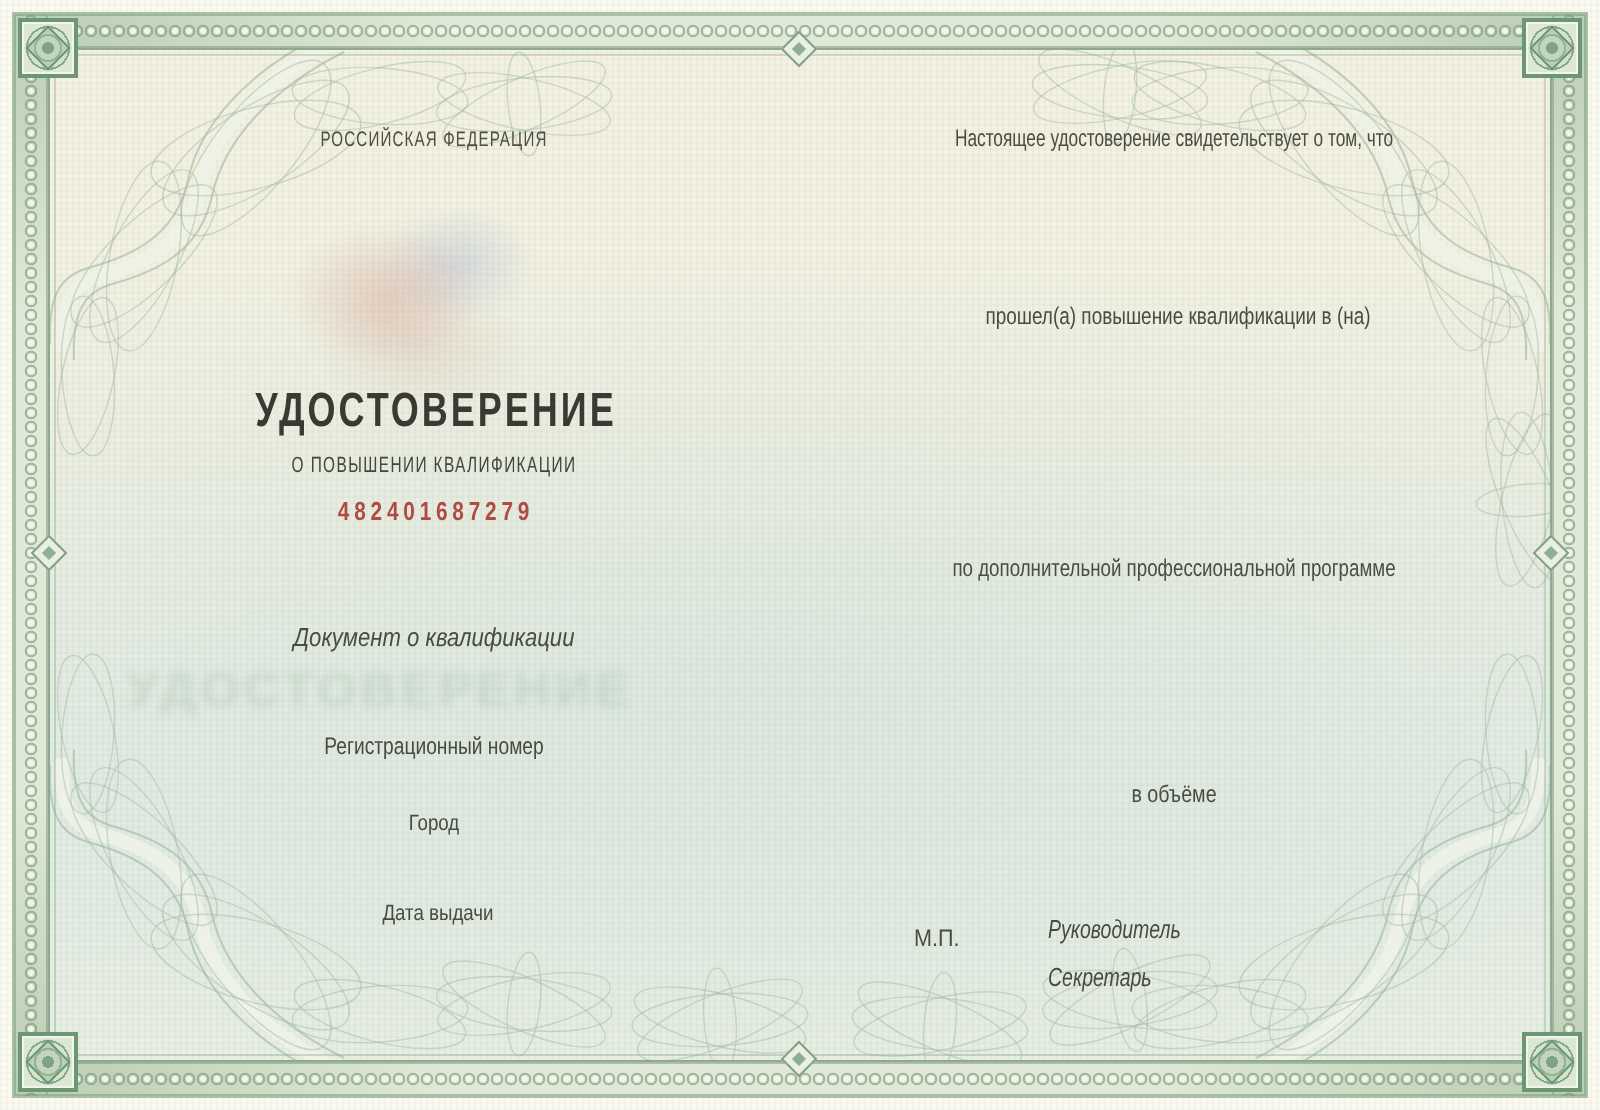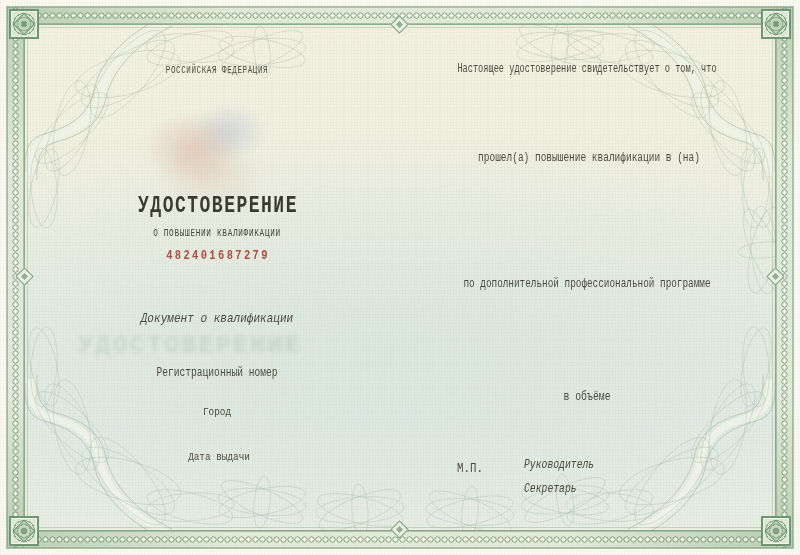--- a/index.html
+++ b/index.html
@@ -1,18 +1,18 @@
 <!DOCTYPE html>
 <html><head>
 <meta charset="utf-8">
 <style>
   html,body{margin:0;padding:0;background:#fbfaf0;}
   .page{
     position:relative;width:800px;height:555px;overflow:hidden;
-    font-family:Liberation Mono, monospace;
+    font-family:Liberation Sans, sans-serif;
     background:
       radial-gradient(90% 52% at 48% 62%, rgba(198,221,212,0.32), rgba(198,221,212,0) 75%),
       linear-gradient(180deg,#f4f2e2 0%,#f2f1e2 22%,#edefe2 40%,#e7ede4 58%,#e4ece5 76%,#e7eee4 92%,#ebefe2 100%);
     box-shadow: inset 0 0 0 7px #fbfaf2;
   }
   .texture{position:absolute;inset:0;pointer-events:none;
     background-image:
       repeating-linear-gradient(90deg, rgba(130,140,115,.05) 0 1px, transparent 1px 3px),
       repeating-linear-gradient(0deg, rgba(130,140,115,.04) 0 1px, transparent 1px 3px);}
   

